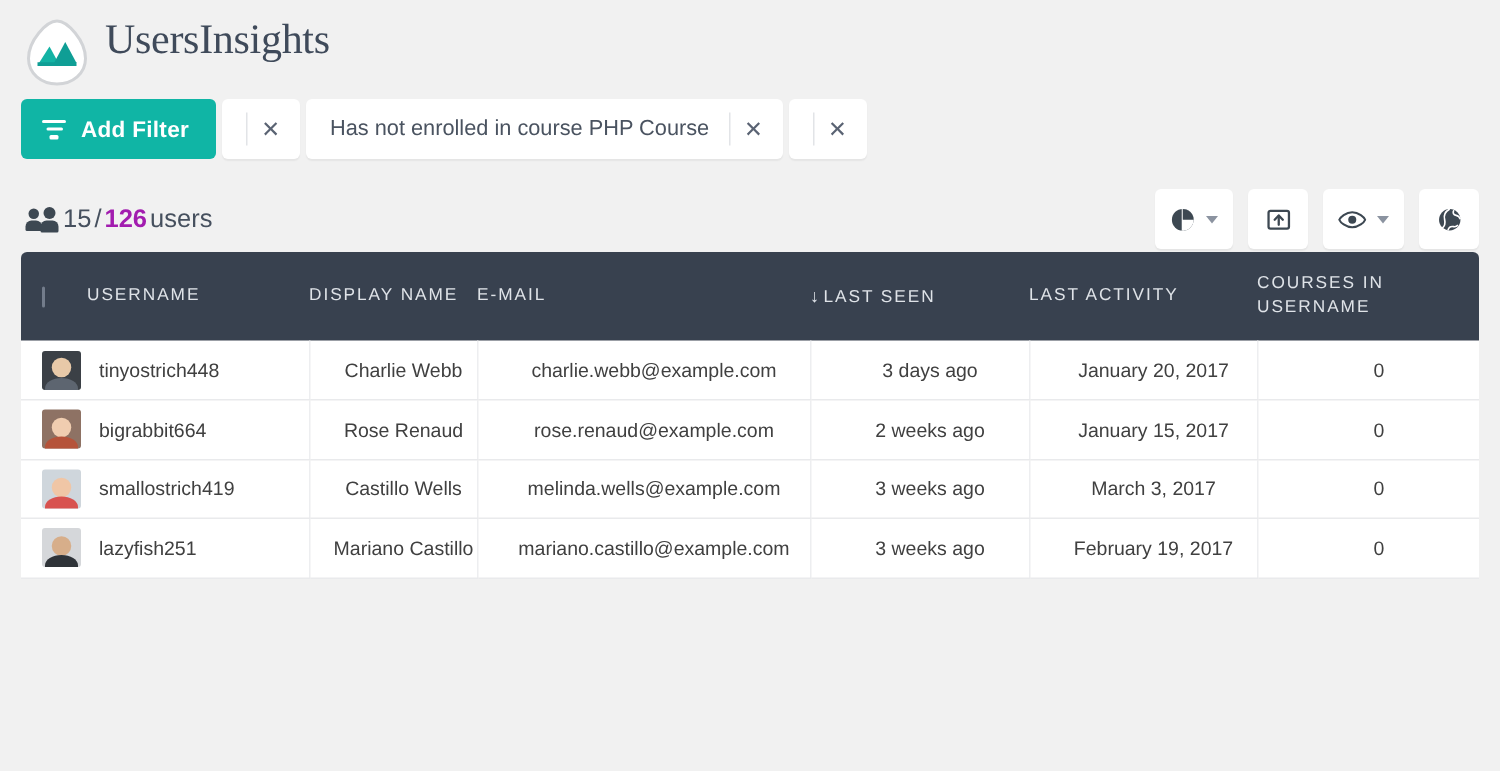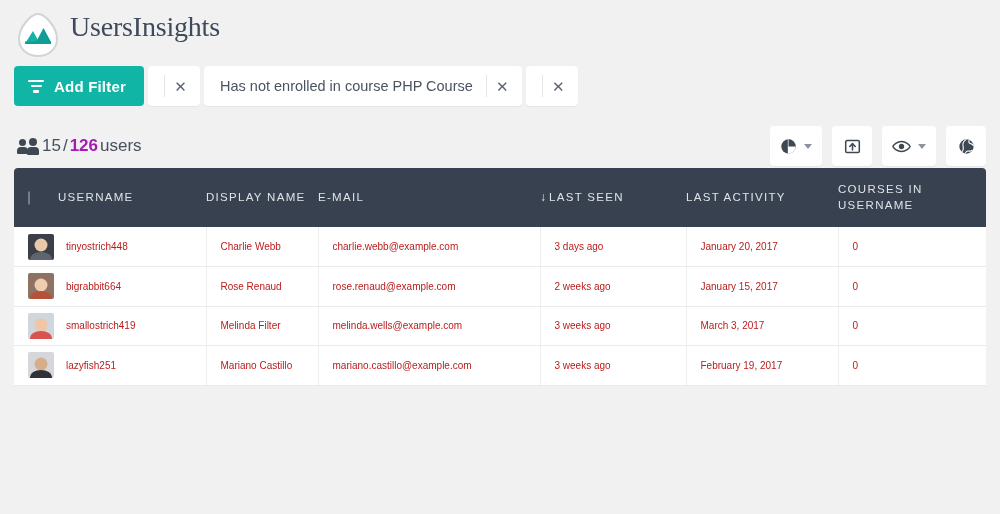--- a/index.html
+++ b/index.html
@@ -166,29 +166,30 @@
   .hcheck {
     width: 20px; height: 20px;
     border: 1px solid #737c8b;
     border-radius: 3px;
     background: transparent;
     cursor: pointer;
   }
   .sort-arrow { font-size: 12px; letter-spacing: 0; margin-right: 3px; }
 
   tbody td {
-    font-size: 10px;
-    color: #b91c1c;
+    font-size: 13px;
+    color: #404040;
     padding: 0;
     height: 39.5px;
     border-bottom: 1px solid #e9eaec;
     border-right: 1px solid #edeef0;
     vertical-align: middle;
     white-space: nowrap;
     overflow: hidden;
+    text-align: center;
   }
   tbody td:last-child { border-right: none; }
   tbody td.cuser { padding-left: 14px; border-right: 1px solid #edeef0; }
   tbody td.pad { padding-left: 14px; }
   .user-cell { display: flex; align-items: center; gap: 12px; }
   .avatar {
     width: 26px; height: 26px;
     flex: 0 0 26px;
     border-radius: 2px;
     background: #8a8f96;
@@ -387,21 +388,21 @@
       <tr>
         <td class="cuser" colspan="2">
           <span class="user-cell">
             <span class="avatar" style="background:#cfd6dc">
               <span class="face" style="background:#f0c6a6"></span>
                 <span class="shoulder" style="background:#d8524f"></span>
             </span>
             <span>smallostrich419</span>
           </span>
         </td>
-        <td class="pad">Melinda Filter</td>
+        <td class="pad">Castillo Wells</td>
         <td class="pad">melinda.wells@example.com</td>
         <td class="pad">3 weeks ago</td>
         <td class="pad">March 3, 2017</td>
         <td class="pad">0</td>
       </tr>
 
       <tr>
         <td class="cuser" colspan="2">
           <span class="user-cell">
             <span class="avatar" style="background:#d5d7da">

